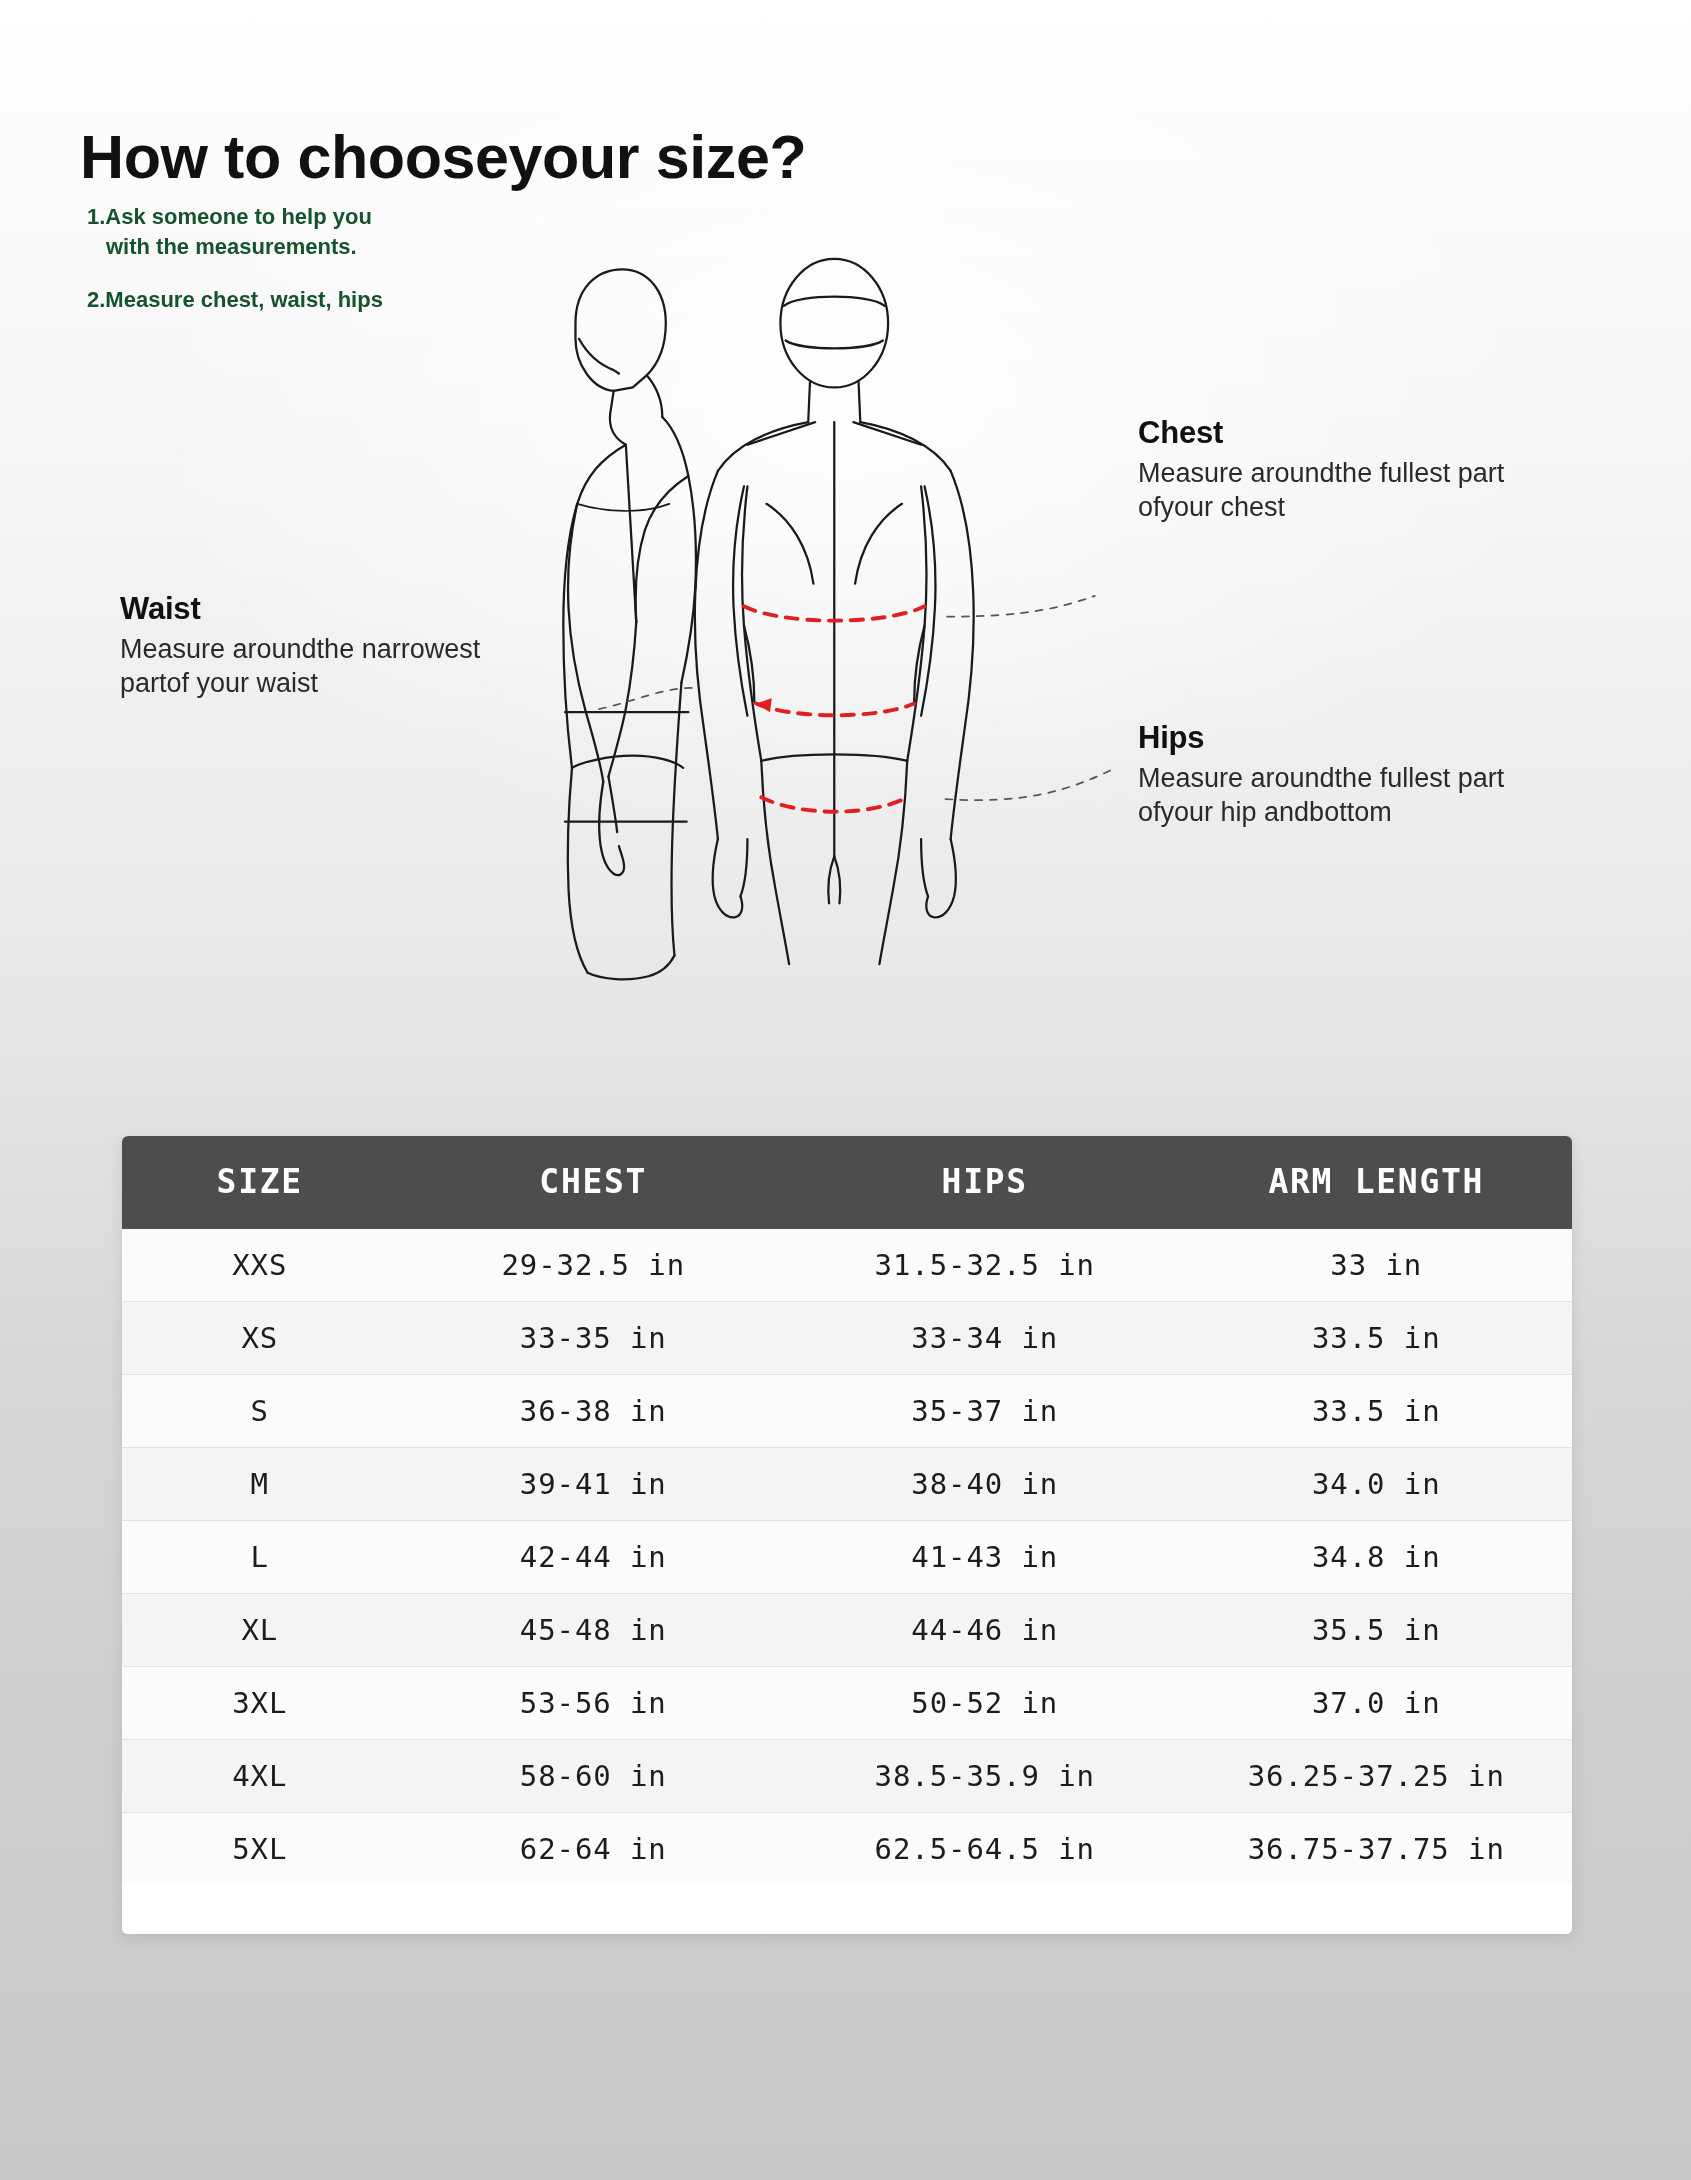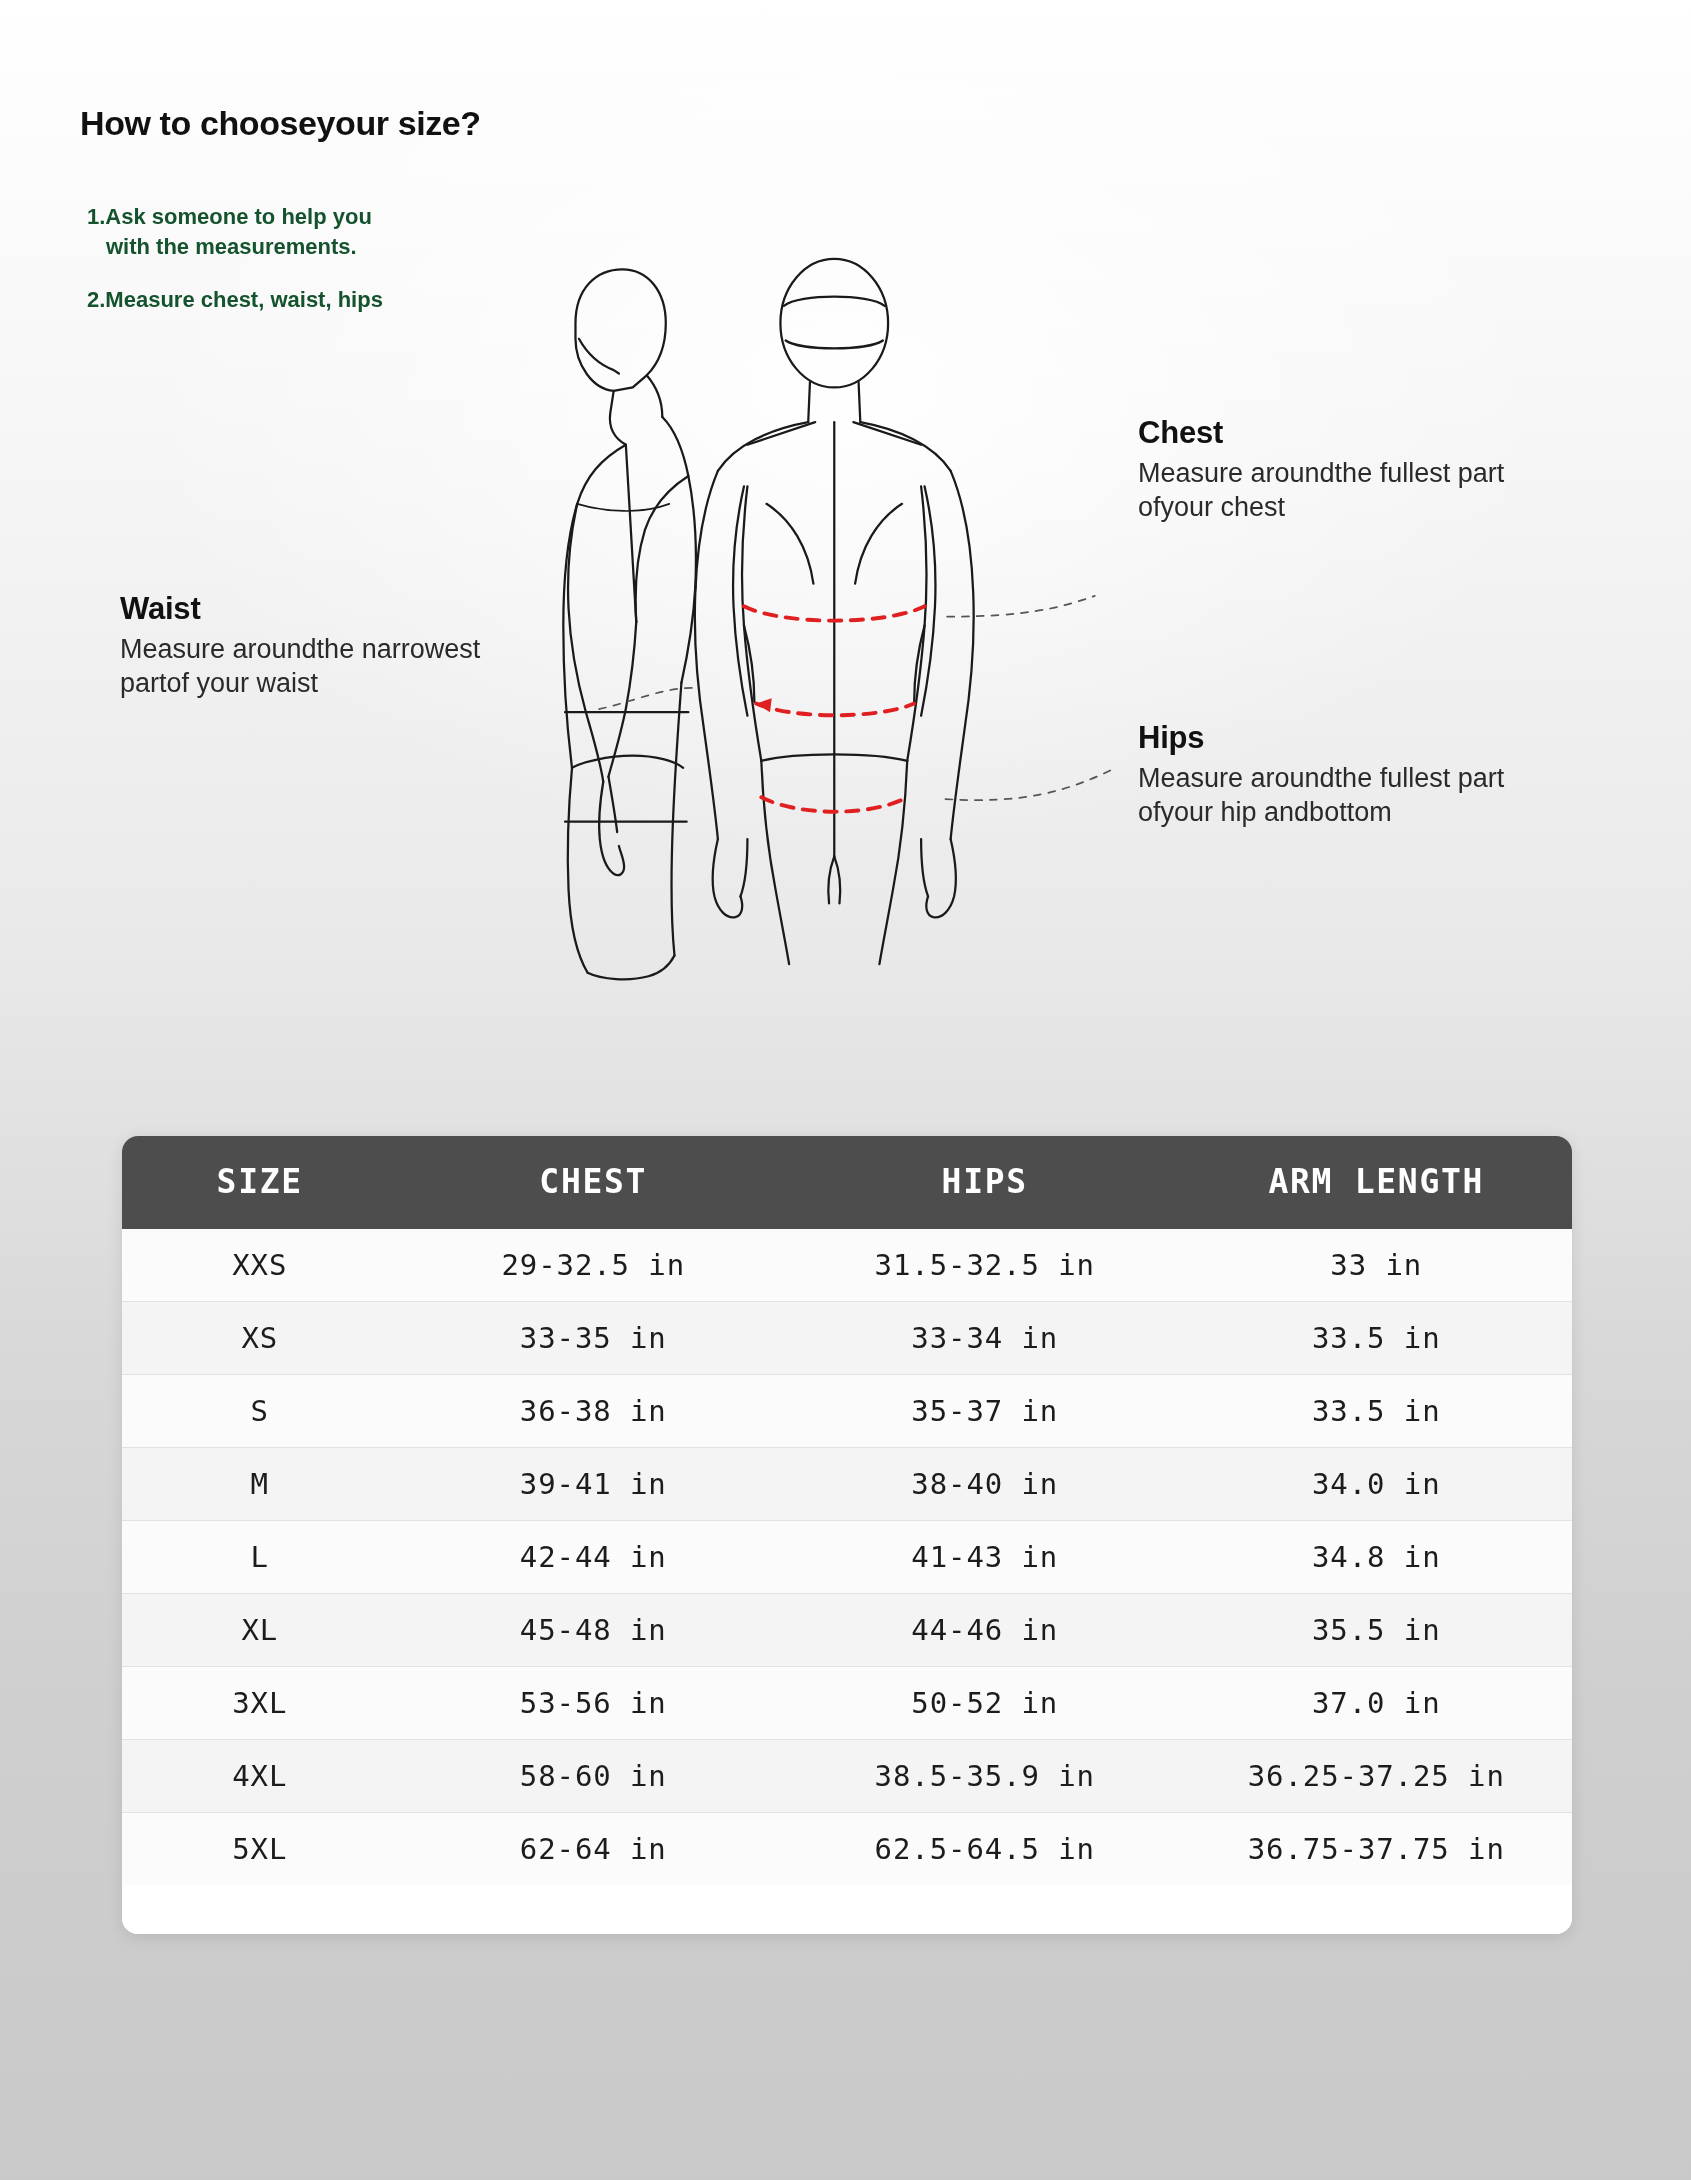--- a/index.html
+++ b/index.html
@@ -19,21 +19,21 @@
     position: absolute;
     left: 0; top: 0; right: 0; height: 1130px;
     background: radial-gradient(ellipse 956px 608px at 50% 35%, rgba(255,255,255,0.95) 0%, rgba(255,255,255,0.35) 45%, rgba(255,255,255,0) 75%);
     pointer-events: none;
   }
 
   .page-title {
     position: absolute;
     left: 80px;
     top: 81px;
-    font-size: 34px;
+    font-size: 61px;
     font-weight: bold;
     color: #111111;
     letter-spacing: -0.4px;
   }
 
   .steps {
     position: absolute;
     left: 87px;
     top: 202px;
     width: 487px;
@@ -77,21 +77,21 @@
     width: 660px;
     height: 869px;
   }
 
   
   .table-card {
     position: absolute;
     left: 122px;
     top: 1136px;
     width: 1450px;
-    border-radius: 16px;
+    border-radius: 6px;
     overflow: hidden;
     background: #ffffff;
     box-shadow: 0 3.5px 15.6px rgba(0,0,0,0.10);
   }
   table.size-table {
     width: 100%;
     border-collapse: collapse;
     table-layout: fixed;
   }
   table.size-table thead th {

